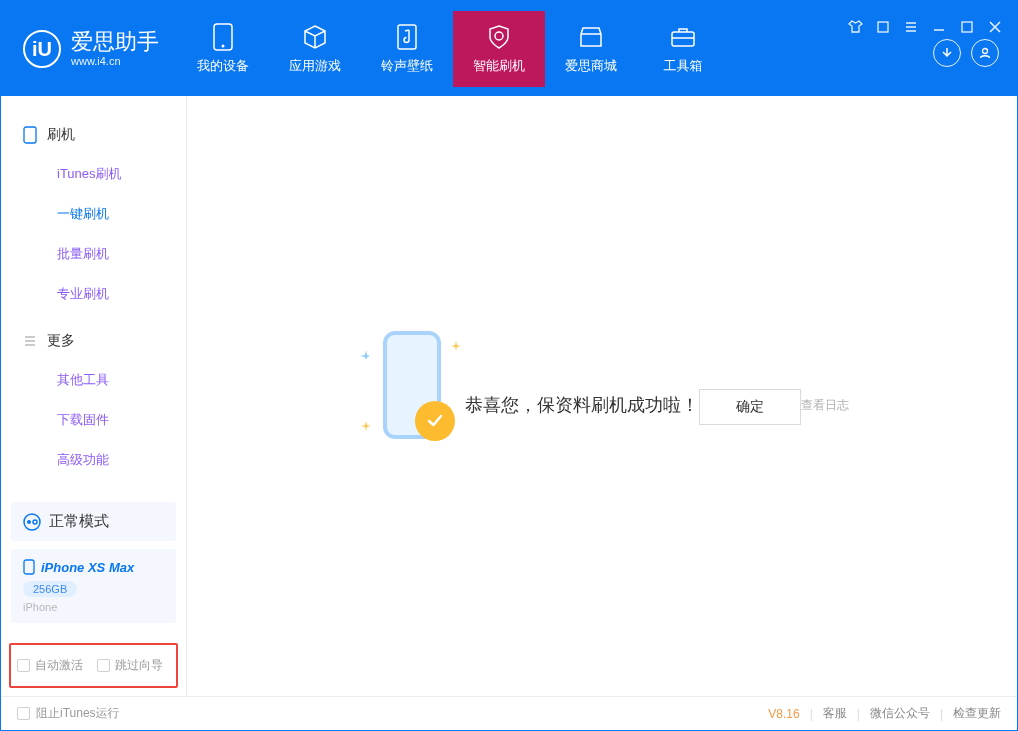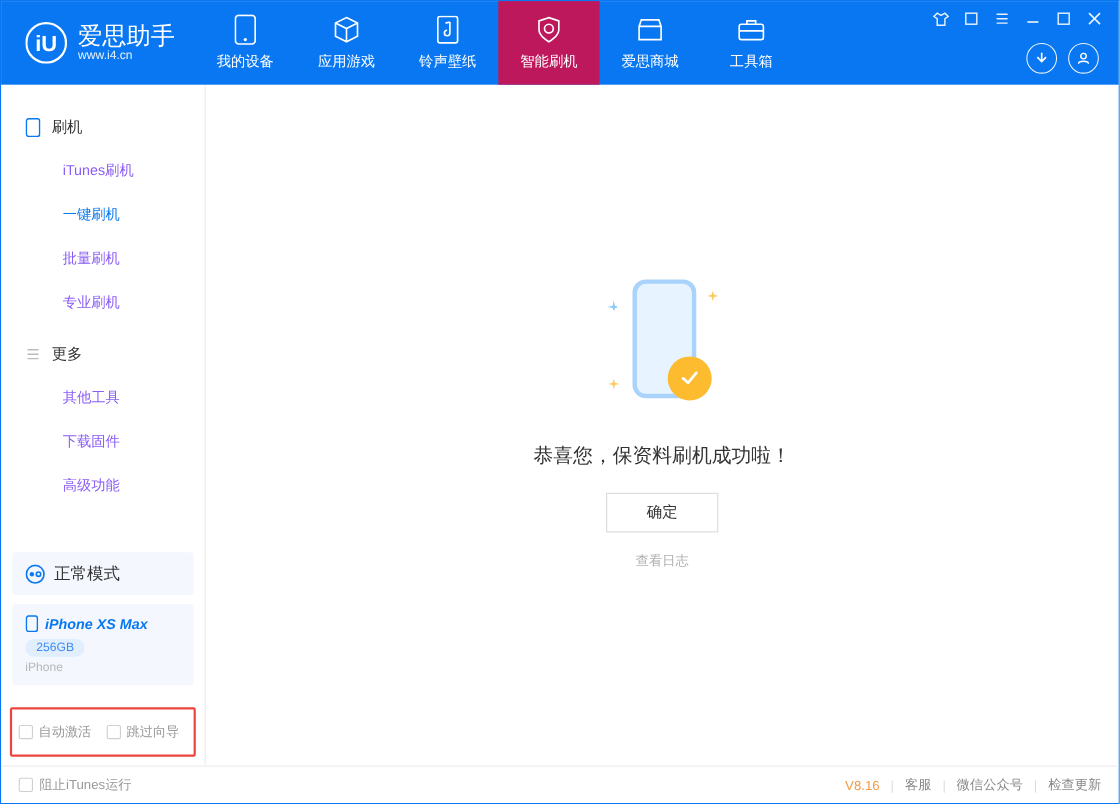--- a/index.html
+++ b/index.html
@@ -1,18 +1,18 @@
 <!DOCTYPE html>
 <html><head>
 <meta charset="utf-8">
 <style>
 * { margin: 0; padding: 0; box-sizing: border-box; }
 body { font-family: "Microsoft YaHei", "PingFang SC", sans-serif; background: #fff; }
 .window { width: 1018px; height: 731px; border: 1px solid #0877F1; display: flex; flex-direction: column; background: #fff; }
-.titlebar { height: 76px; background: #0877F1; display: flex; align-items: center; color: #fff; }
+.titlebar { height: 95px; background: #0877F1; display: flex; align-items: center; color: #fff; }
 .logo { display: flex; align-items: center; padding: 0 18px 0 22px; gap: 10px; }
 .logo-text { display: flex; flex-direction: column; line-height: 1.1; }
 .logo-main { font-size: 22px; font-weight: 500; }
 .logo-sub { font-size: 11px; opacity: .9; }
 .navtabs { display: flex; height: 76px; align-items: stretch; }
 .navtab { width: 92px; display: flex; flex-direction: column; align-items: center; justify-content: center; gap: 6px; font-size: 13px; cursor: pointer; }
 .navtab.active { background: #be185d; }
 .navtab-icon { width: 28px; height: 28px; display: flex; align-items: center; justify-content: center; }
 .titlebar-right { flex: 1; display: flex; justify-content: flex-end; align-items: flex-start; height: 76px; }
 .winicons-top { display: flex; gap: 12px; padding: 8px 14px 0 0; align-items: center; }
@@ -26,21 +26,21 @@
 .side-item { font-size: 13px; color: #8b5cf6; padding: 11px 0 11px 56px; cursor: pointer; }
 .side-item.active { color: #0877F1; }
 .side-spacer { flex: 1; }
 .mode-box { margin: 0 10px; background: #F4F8FE; border-radius: 3px; padding: 10px 12px; display: flex; align-items: center; gap: 8px; font-size: 15px; color: #333; font-weight: 500; }
 .device-box { margin: 8px 10px; background: #F4F8FE; border-radius: 3px; padding: 10px 12px; font-size: 12px; }
 .device-name { color: #0877F1; font-weight: 600; font-size: 13px; display: flex; align-items: center; gap: 6px; font-style: italic; }
 .device-cap { display: inline-block; margin-top: 6px; background: #E1EEFE; color: #3B8CF1; border-radius: 10px; padding: 2px 10px; font-size: 11px; }
 .device-type { color: #B7B7B7; font-size: 11px; margin-top: 4px; }
 .red-box { margin: 12px 8px 8px 8px; border: 2px solid #ED453E; border-radius: 2px; padding: 12px 6px; display: flex; gap: 14px; align-items: center; font-size: 12px; color: #999; }
 .chk { width: 13px; height: 13px; border: 1px solid #CFCFCF; border-radius: 2px; display: inline-block; flex-shrink: 0; }
-.content { flex: 1; display: flex; flex-direction: column; align-items: center; justify-content: center; }
+.content { flex: 1; display: flex; flex-direction: row; align-items: center; justify-content: center; }
 .phone-badge { position: relative; width: 110px; height: 130px; }
 .phone { position: absolute; left: 28px; top: 0; width: 58px; height: 108px; border: 4px solid #A9D3FA; border-radius: 12px; background: #E7F3FE; }
 .badge { position: absolute; left: 60px; top: 70px; width: 40px; height: 40px; background: #FDBB2F; border-radius: 50%; display: flex; align-items: center; justify-content: center; }
 .star { position: absolute; width: 10px; height: 10px; }
 .msg { margin-top: 18px; font-size: 18px; color: #333; }
 .btn { margin-top: 22px; padding: 8px 36px; border: 1px solid #DADADA; background: #fff; font-size: 14px; color: #333; cursor: pointer; }
 .loglink { margin-top: 18px; font-size: 12px; color: #AFAFAF; cursor: pointer; }
 .footer { height: 34px; border-top: 1px solid #ECECEC; display: flex; align-items: center; padding: 0 16px; font-size: 12px; color: #999; gap: 8px; }
 .footer-right { margin-left: auto; display: flex; gap: 10px; align-items: center; }
 .footer-link { color: #888; cursor: pointer; }

